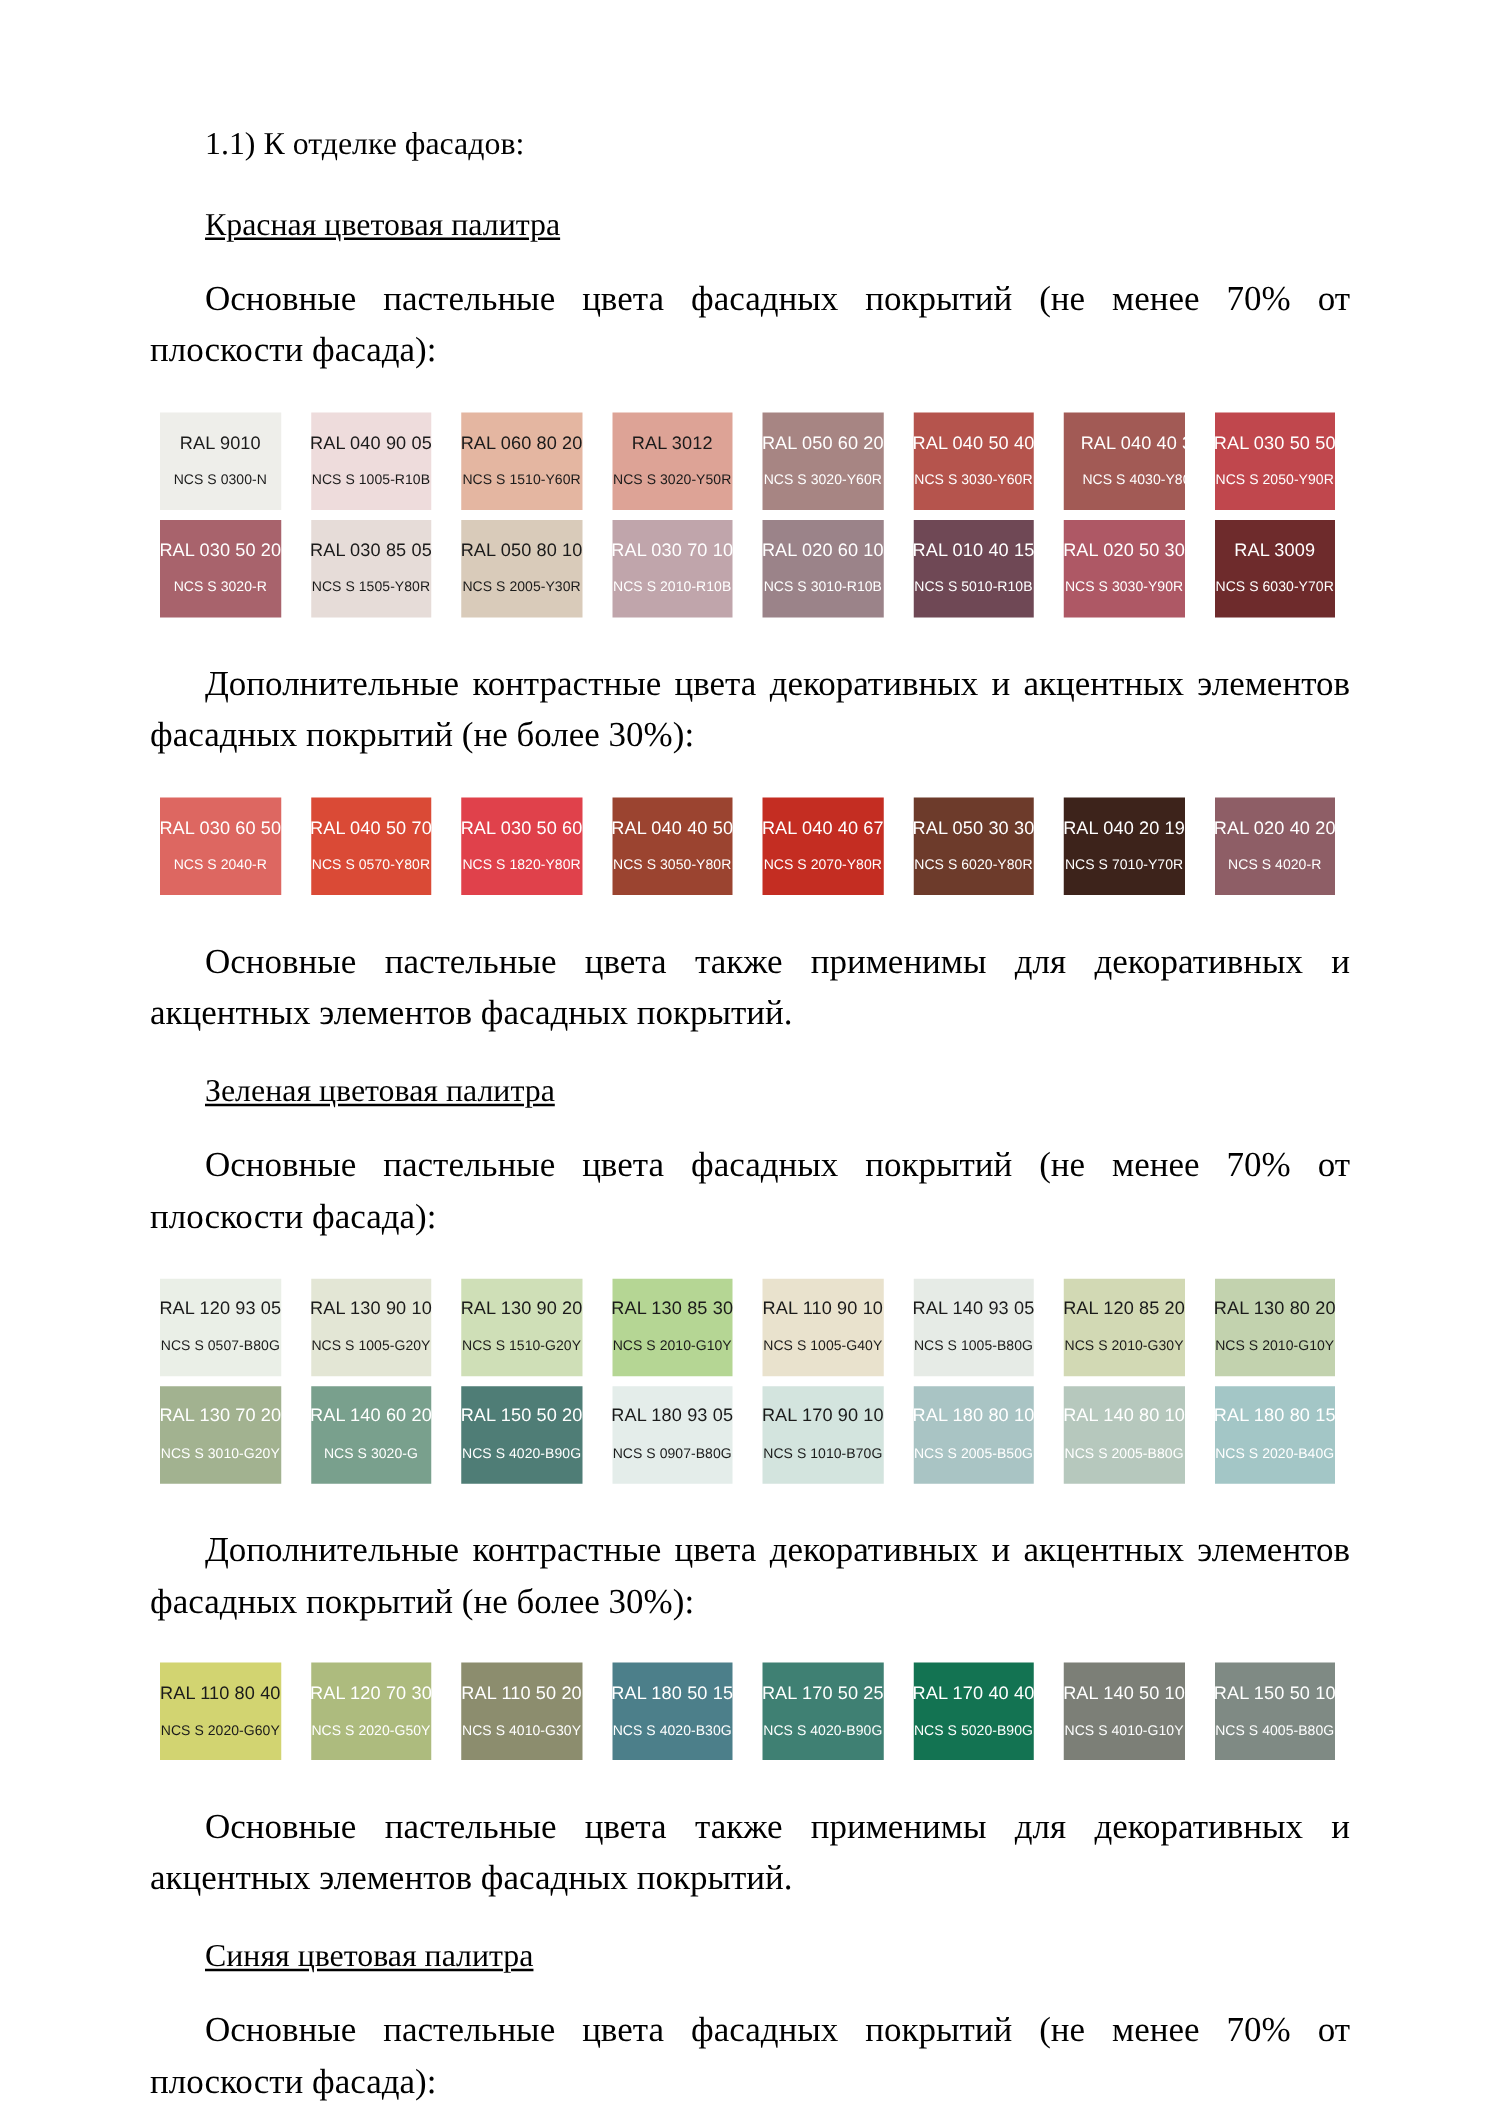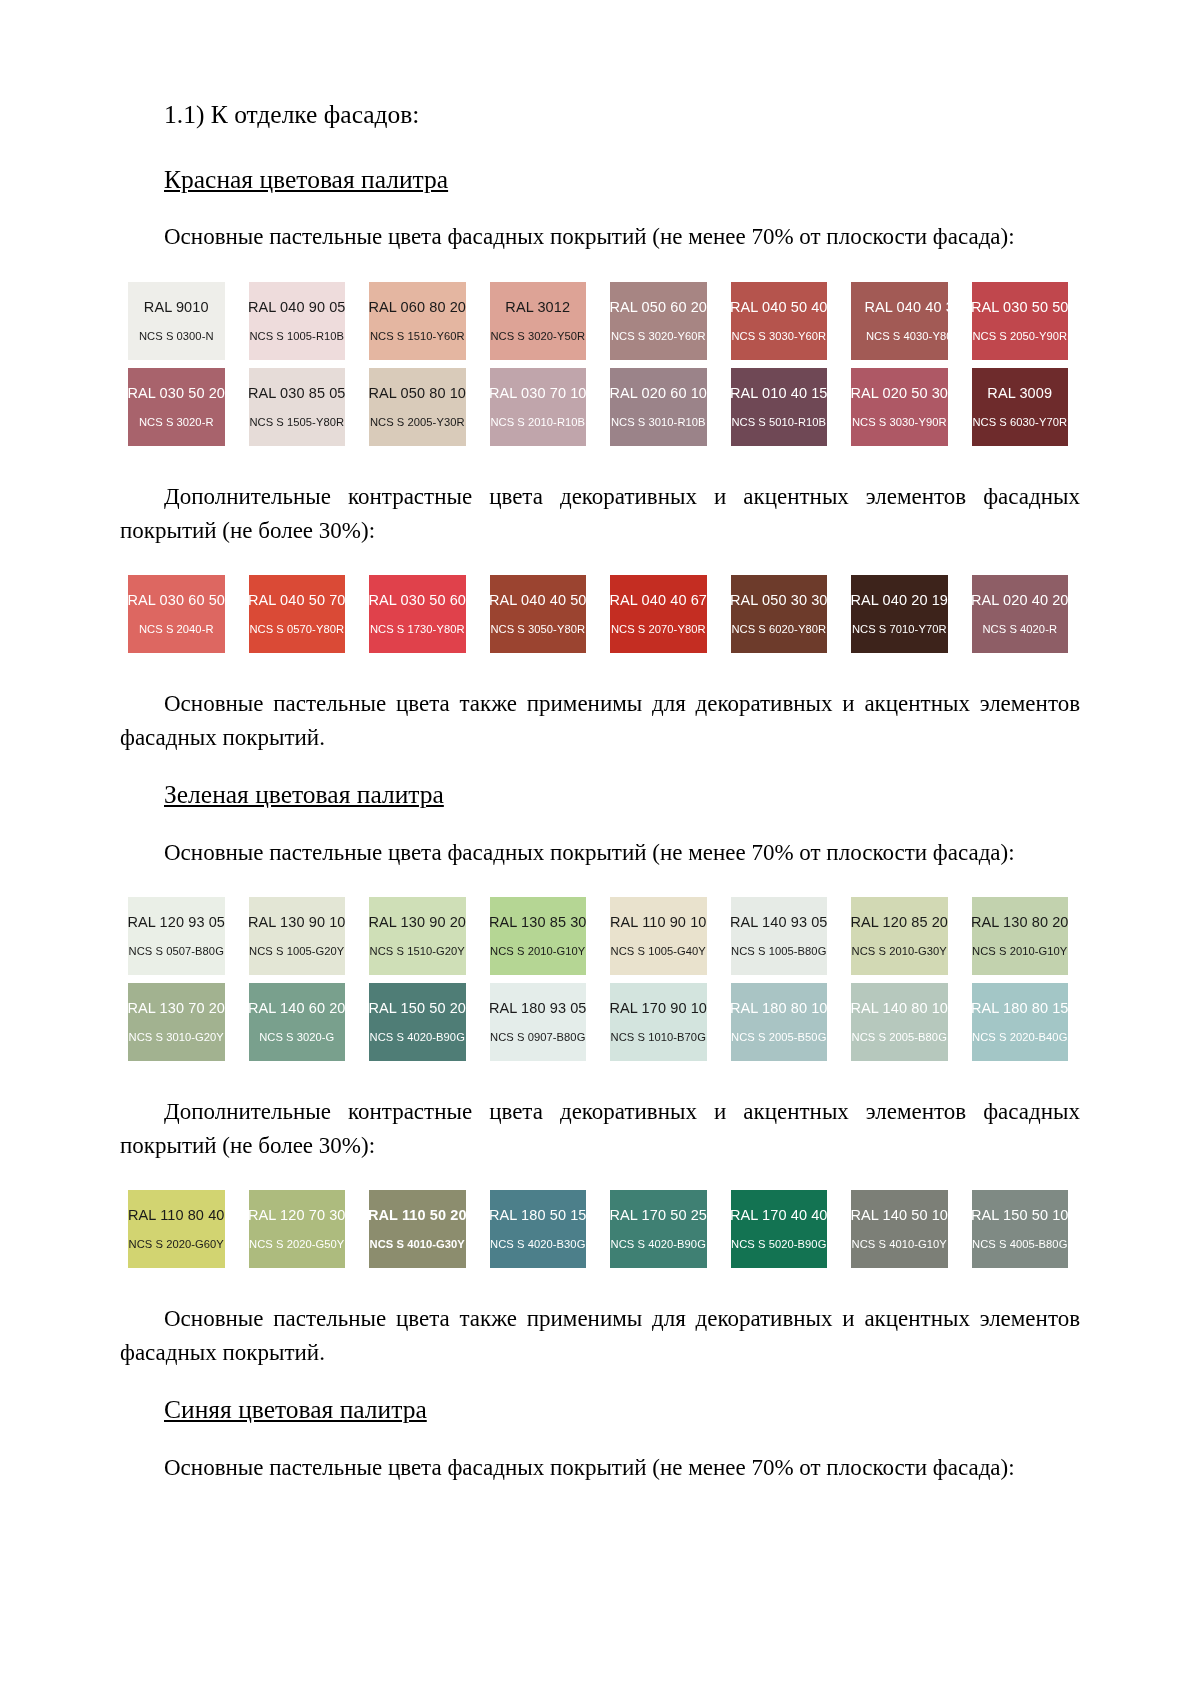--- a/index.html
+++ b/index.html
@@ -22,21 +22,21 @@
     padding: 96px 108px 0 108px;
   }
   .content {
     width: 960px;
     margin: 0 auto;
   }
 
   
   p.para {
     margin: 0 0 0 0;
-    font-size: 23px;
+    font-size: 28px;
     line-height: 1.46;
     text-align: justify;
     text-justify: inter-word;
     text-indent: 44px;
   }
   p.heading-line {
     margin: 0;
     font-size: 25.5px;
     line-height: 1.46;
     text-indent: 44px;
@@ -233,21 +233,21 @@
           </div>
           <div class="swatch">
             <div class="swatch-inner" style="background: rgb(218, 74, 54); color: rgb(255, 255, 255);">
               <div class="ral">RAL 040 50 70</div>
               <div class="ncs">NCS S 0570-Y80R</div>
             </div>
           </div>
           <div class="swatch">
             <div class="swatch-inner" style="background: rgb(224, 65, 75); color: rgb(255, 255, 255);">
               <div class="ral">RAL 030 50 60</div>
-              <div class="ncs">NCS S 1730-Y80R</div>
+              <div class="ncs">NCS S 1820-Y80R</div>
             </div>
           </div>
           <div class="swatch">
             <div class="swatch-inner" style="background: rgb(155, 68, 48); color: rgb(255, 255, 255);">
               <div class="ral">RAL 040 40 50</div>
               <div class="ncs">NCS S 3050-Y80R</div>
             </div>
           </div>
           <div class="swatch">
             <div class="swatch-inner" style="background: rgb(196, 45, 34); color: rgb(255, 255, 255);">
@@ -401,21 +401,21 @@
               <div class="ncs">NCS S 2020-G60Y</div>
             </div>
           </div>
           <div class="swatch">
             <div class="swatch-inner" style="background: rgb(173, 187, 126); color: rgb(255, 255, 255);">
               <div class="ral">RAL 120 70 30</div>
               <div class="ncs">NCS S 2020-G50Y</div>
             </div>
           </div>
           <div class="swatch">
-            <div class="swatch-inner" style="background: rgb(140, 141, 110); color: rgb(255, 255, 255); font-weight: bold;">
+            <div class="swatch-inner" style="background: rgb(140, 141, 110); color: rgb(255, 255, 255);">
               <div class="ral">RAL 110 50 20</div>
               <div class="ncs">NCS S 4010-G30Y</div>
             </div>
           </div>
           <div class="swatch">
             <div class="swatch-inner" style="background: rgb(76, 127, 138); color: rgb(255, 255, 255);">
               <div class="ral">RAL 180 50 15</div>
               <div class="ncs">NCS S 4020-B30G</div>
             </div>
           </div>

